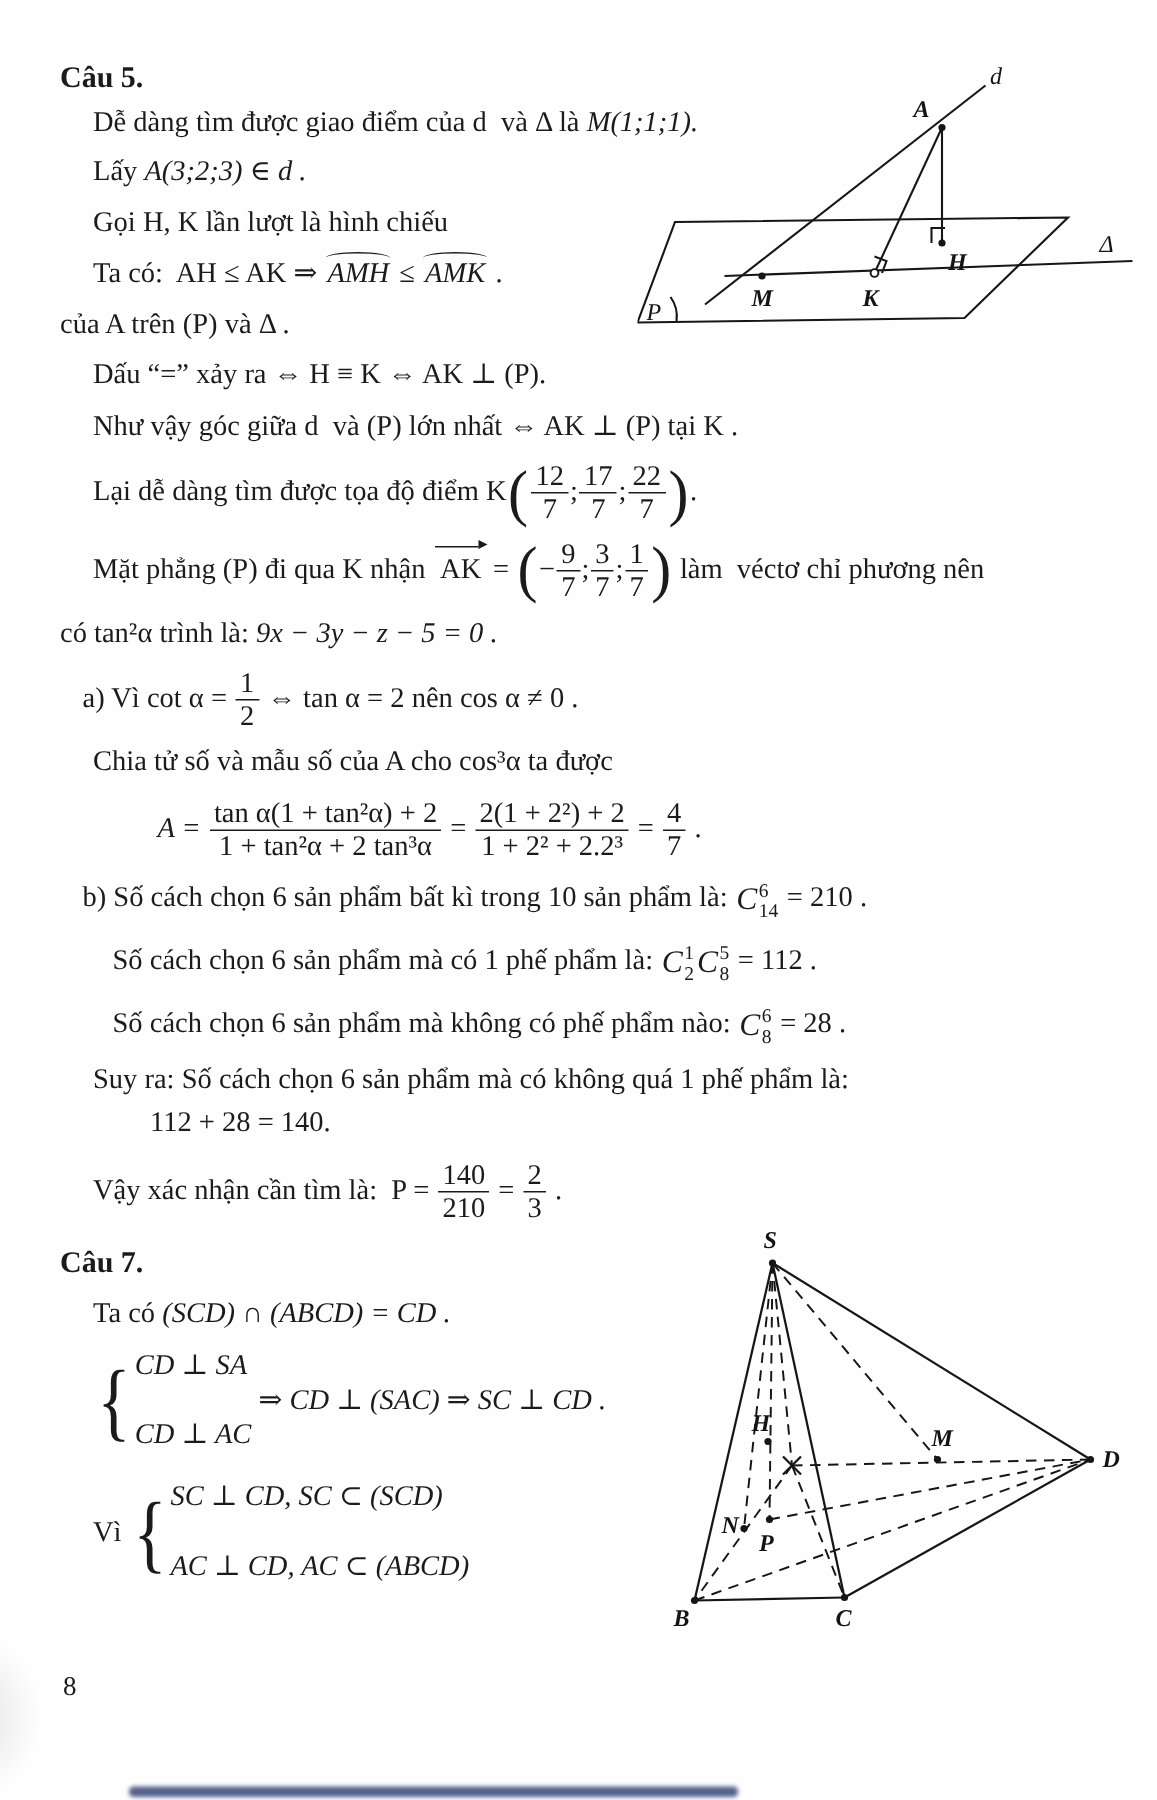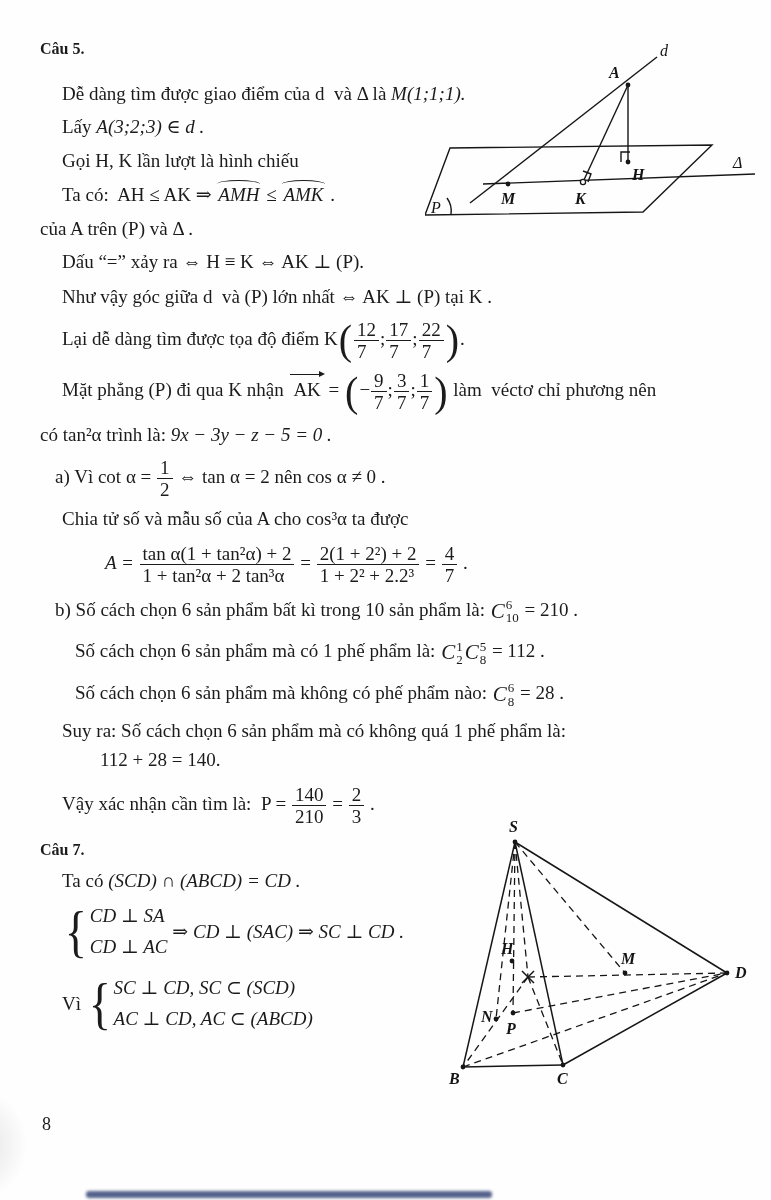--- a/index.html
+++ b/index.html
@@ -4,66 +4,66 @@
 <style>
   html,body{margin:0;padding:0;}
   body{
     width:771px;height:1200px;position:relative;overflow:hidden;
     background:#fefefe;color:#1b1b1b;
     font-family:"Liberation Serif","DejaVu Serif",serif;
     font-size:19px;line-height:1.42;
   }
   .page{position:absolute;inset:0;}
   .ln{margin-left:62px;white-space:pre-wrap;}
-  .qh{font-weight:bold;font-size:16px;margin-left:40px;}
+  .qh{font-weight:bold;font-size:20px;margin-left:40px;}
   .ml40{margin-left:40px}.ml55{margin-left:55px}.ml75{margin-left:75px}
   .ml100{margin-left:100px}.ml105{margin-left:105px}
   .it{font-style:italic;}
   
-  .frac{display:inline-block;vertical-align:middle;line-height:1.12;padding:0 1px;}
+  .frac{display:inline-block;text-align:center;vertical-align:middle;line-height:1.12;padding:0 1px;}
   .frac .num{display:block;padding:0 3px;}
   .frac .den{display:block;border-top:1.3px solid #1b1b1b;padding:0 3px;}
   
   .bp{display:inline-block;font-size:40px;line-height:0;vertical-align:middle;transform:scaleY(1.05);padding:0 1px;font-weight:400;}
   .brace{display:inline-block;font-size:58px;line-height:0;vertical-align:middle;font-weight:400;transform:scaleX(.8);}
   
   .hat{position:relative;font-style:italic;padding:0 2px;}
   .hat::before{content:"";position:absolute;left:1px;right:1px;top:-4px;height:7px;
     border-top:1.6px solid #1b1b1b;border-radius:100% 100% 0 0;}
   
   .vec{position:relative;padding:0 3px;margin-left:2px;}
   .vec::before{content:"";position:absolute;left:0;right:5px;top:-5px;border-top:1.4px solid #1b1b1b;}
   .vec::after{content:"";position:absolute;right:-1px;top:-8.5px;width:0;height:0;
     border-left:6px solid #1b1b1b;border-top:3px solid transparent;border-bottom:3px solid transparent;}
   
   .comb{display:inline-flex;align-items:center;vertical-align:middle;margin:0 1px;}
   .comb-base{font-style:italic;font-size:21px;}
   .comb-scripts{display:inline-flex;flex-direction:column;font-size:13px;line-height:1.05;margin-left:1px;}
   
   .sysline{display:flex;align-items:center;}
-  .sysrows{display:inline-flex;flex-direction:column;gap:4px;font-style:italic;}
+  .sysrows{display:inline-flex;flex-direction:column;gap:20px;font-style:italic;}
   .sysline span{white-space:pre;}
   
   .tall{margin-top:8px;margin-bottom:6px;}
   svg{position:absolute;}
   svg text{font-family:"Liberation Serif","DejaVu Serif",serif;font-style:italic;font-size:16px;fill:#141414;}
   .pagenum{position:absolute;left:42px;top:1112px;font-size:18px;}
   .scroll-thumb{position:absolute;left:86px;top:1191px;width:406px;height:7px;
     background:#2a3a6e;border-radius:3px;filter:blur(1.5px);opacity:.8;}
   .corner-shadow{position:absolute;left:-18px;top:1090px;width:46px;height:110px;
     background:radial-gradient(ellipse at left center, rgba(0,0,0,.10), rgba(0,0,0,0) 70%);}
 </style>
 </head>
 <body>
 
 <div class="page">
 
   <div class="qh" style="margin-top:38px">Câu 5.</div>
 
-  <div class="ln" style="margin-top:20px"><span>Dễ dàng tìm được giao điểm của d  và Δ là </span><span class="it">M(1;1;1).</span></div>
+  <div class="ln" style="margin-top:3px"><span>Dễ dàng tìm được giao điểm của d  và Δ là </span><span class="it">M(1;1;1).</span></div>
 
   <div class="ln" style="margin-top:6px"><span>Lấy </span><span class="it">A(3;2;3) ∈ d .</span></div>
 
   <div class="ln" style="margin-top:7px">Gọi H, K lần lượt là hình chiếu</div>
 
   <div class="ln" style="margin-top:7px"><span>Ta có:  AH ≤ AK ⇒ </span><span class="hat">AMH</span><span> ≤ </span><span class="hat">AMK</span><span> .</span></div>
 
   <div class="ln ml40" style="margin-top:7px">của A trên (P) và Δ .</div>
 
   <div class="ln" style="margin-top:6px">Dấu “=” xảy ra ⇔ H ≡ K ⇔ AK ⊥ (P).</div>
@@ -76,21 +76,21 @@
 
   <div class="ln ml40" style="margin-top:8px"><span>có tan²α trình là: </span><span class="it">9x − 3y − z − 5 = 0 .</span></div>
 
 
   <div class="ln ml55 tall"><span>a) Vì cot α = </span><span class="frac"><span class="num">1</span><span class="den">2</span></span><span> ⇔ tan α = 2 nên cos α ≠ 0 .</span></div>
 
   <div class="ln" style="margin-top:4px">Chia tử số và mẫu số của A cho cos³α ta được</div>
 
   <div class="ln ml105 tall" style="margin-top:10px;margin-bottom:10px"><span class="it">A = </span><span class="frac"><span class="num">tan α(1 + tan²α) + 2</span><span class="den">1 + tan²α + 2 tan³α</span></span><span> = </span><span class="frac"><span class="num">2(1 + 2²) + 2</span><span class="den">1 + 2² + 2.2³</span></span><span> = </span><span class="frac"><span class="num">4</span><span class="den">7</span></span><span> .</span></div>
 
-  <div class="ln ml55" style="margin-top:6px"><span>b) Số cách chọn 6 sản phẩm bất kì trong 10 sản phẩm là: </span><span class="comb"><span class="comb-base">C</span><span class="comb-scripts"><span>6</span><span>10</span></span></span><span> = 210 .</span></div>
+  <div class="ln ml55" style="margin-top:6px"><span>b) Số cách chọn 6 sản phẩm bất kì trong 10 sản phẩm là: </span><span class="comb"><span class="comb-base">C</span><span class="comb-scripts"><span>6</span><span>14</span></span></span><span> = 210 .</span></div>
 
   <div class="ln ml75" style="margin-top:12px"><span>Số cách chọn 6 sản phẩm mà có 1 phế phẩm là: </span><span class="comb"><span class="comb-base">C</span><span class="comb-scripts"><span>1</span><span>2</span></span></span><span class="comb"><span class="comb-base">C</span><span class="comb-scripts"><span>5</span><span>8</span></span></span><span> = 112 .</span></div>
 
   <div class="ln ml75" style="margin-top:12px"><span>Số cách chọn 6 sản phẩm mà không có phế phẩm nào: </span><span class="comb"><span class="comb-base">C</span><span class="comb-scripts"><span>6</span><span>8</span></span></span><span> = 28 .</span></div>
 
   <div class="ln" style="margin-top:8px">Suy ra: Số cách chọn 6 sản phẩm mà có không quá 1 phế phẩm là:</div>
 
   <div class="ln ml100" style="margin-top:2px">112 + 28 = 140.</div>
 
   <div class="ln tall" style="margin-top:10px"><span>Vậy xác nhận cần tìm là:  P = </span><span class="frac"><span class="num">140</span><span class="den">210</span></span><span> = </span><span class="frac"><span class="num">2</span><span class="den">3</span></span><span> .</span></div>

